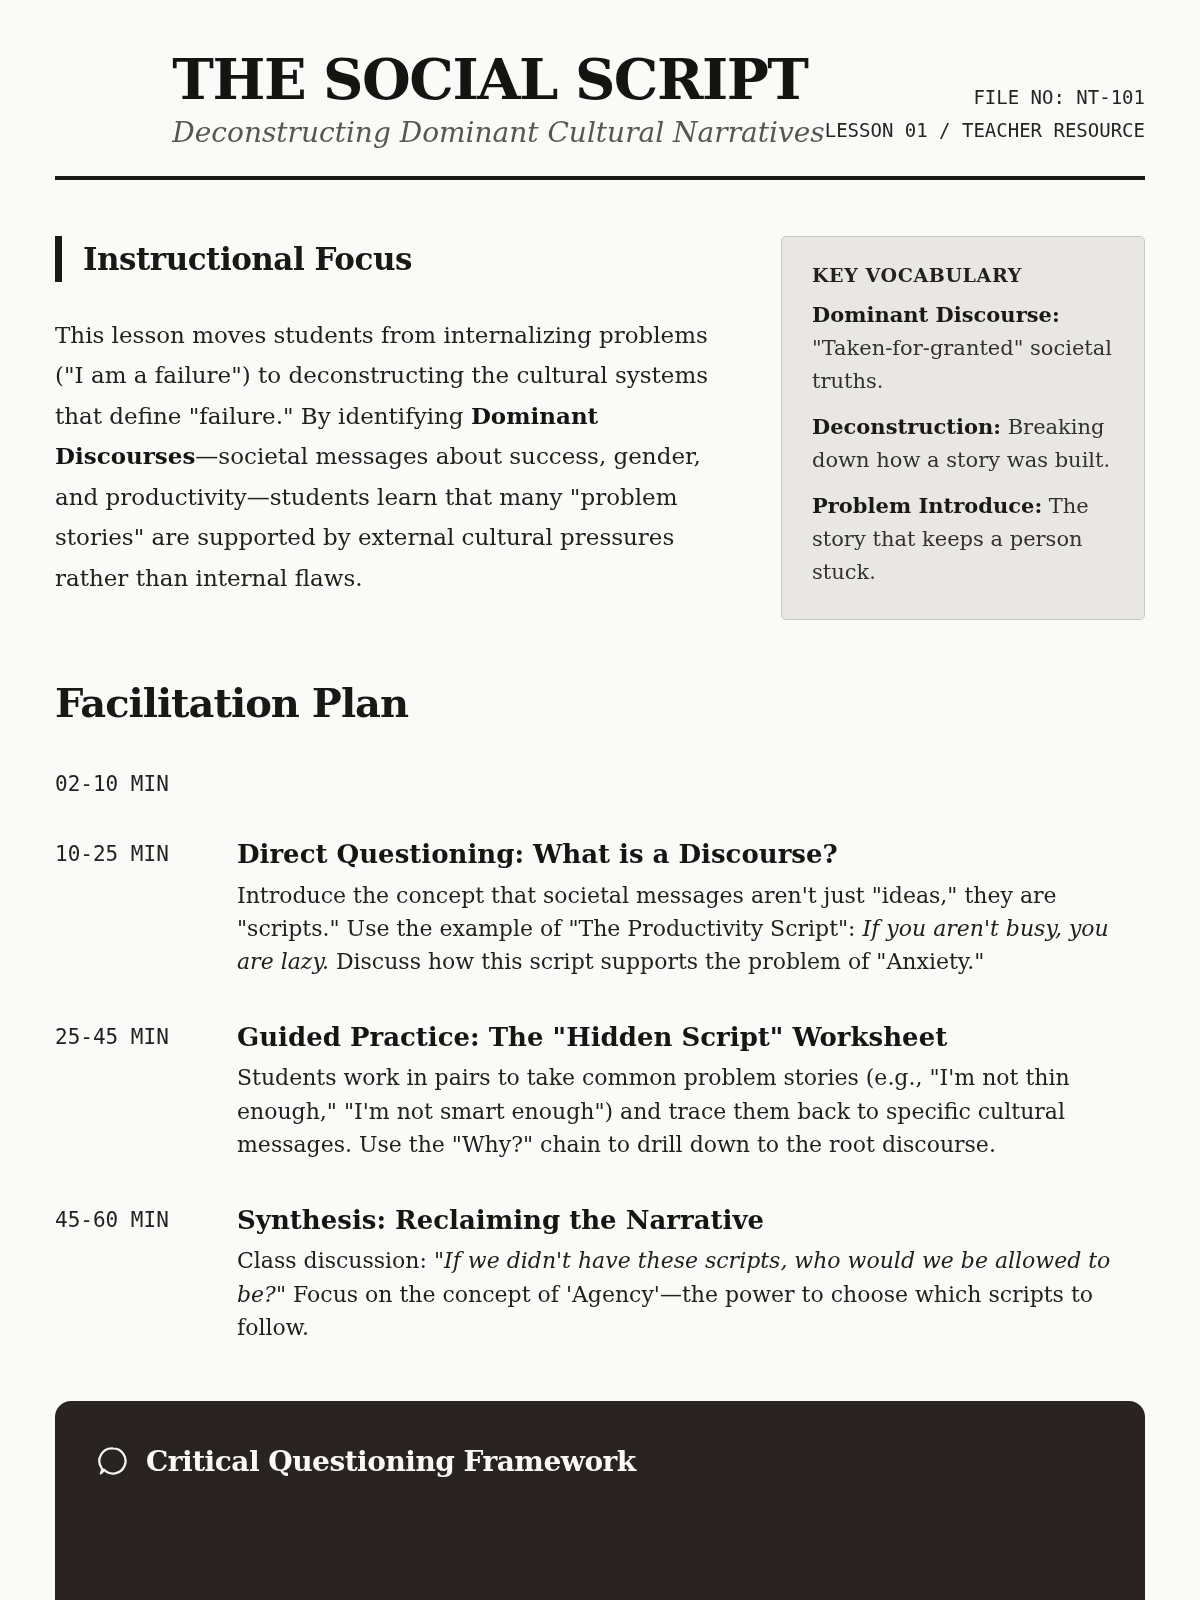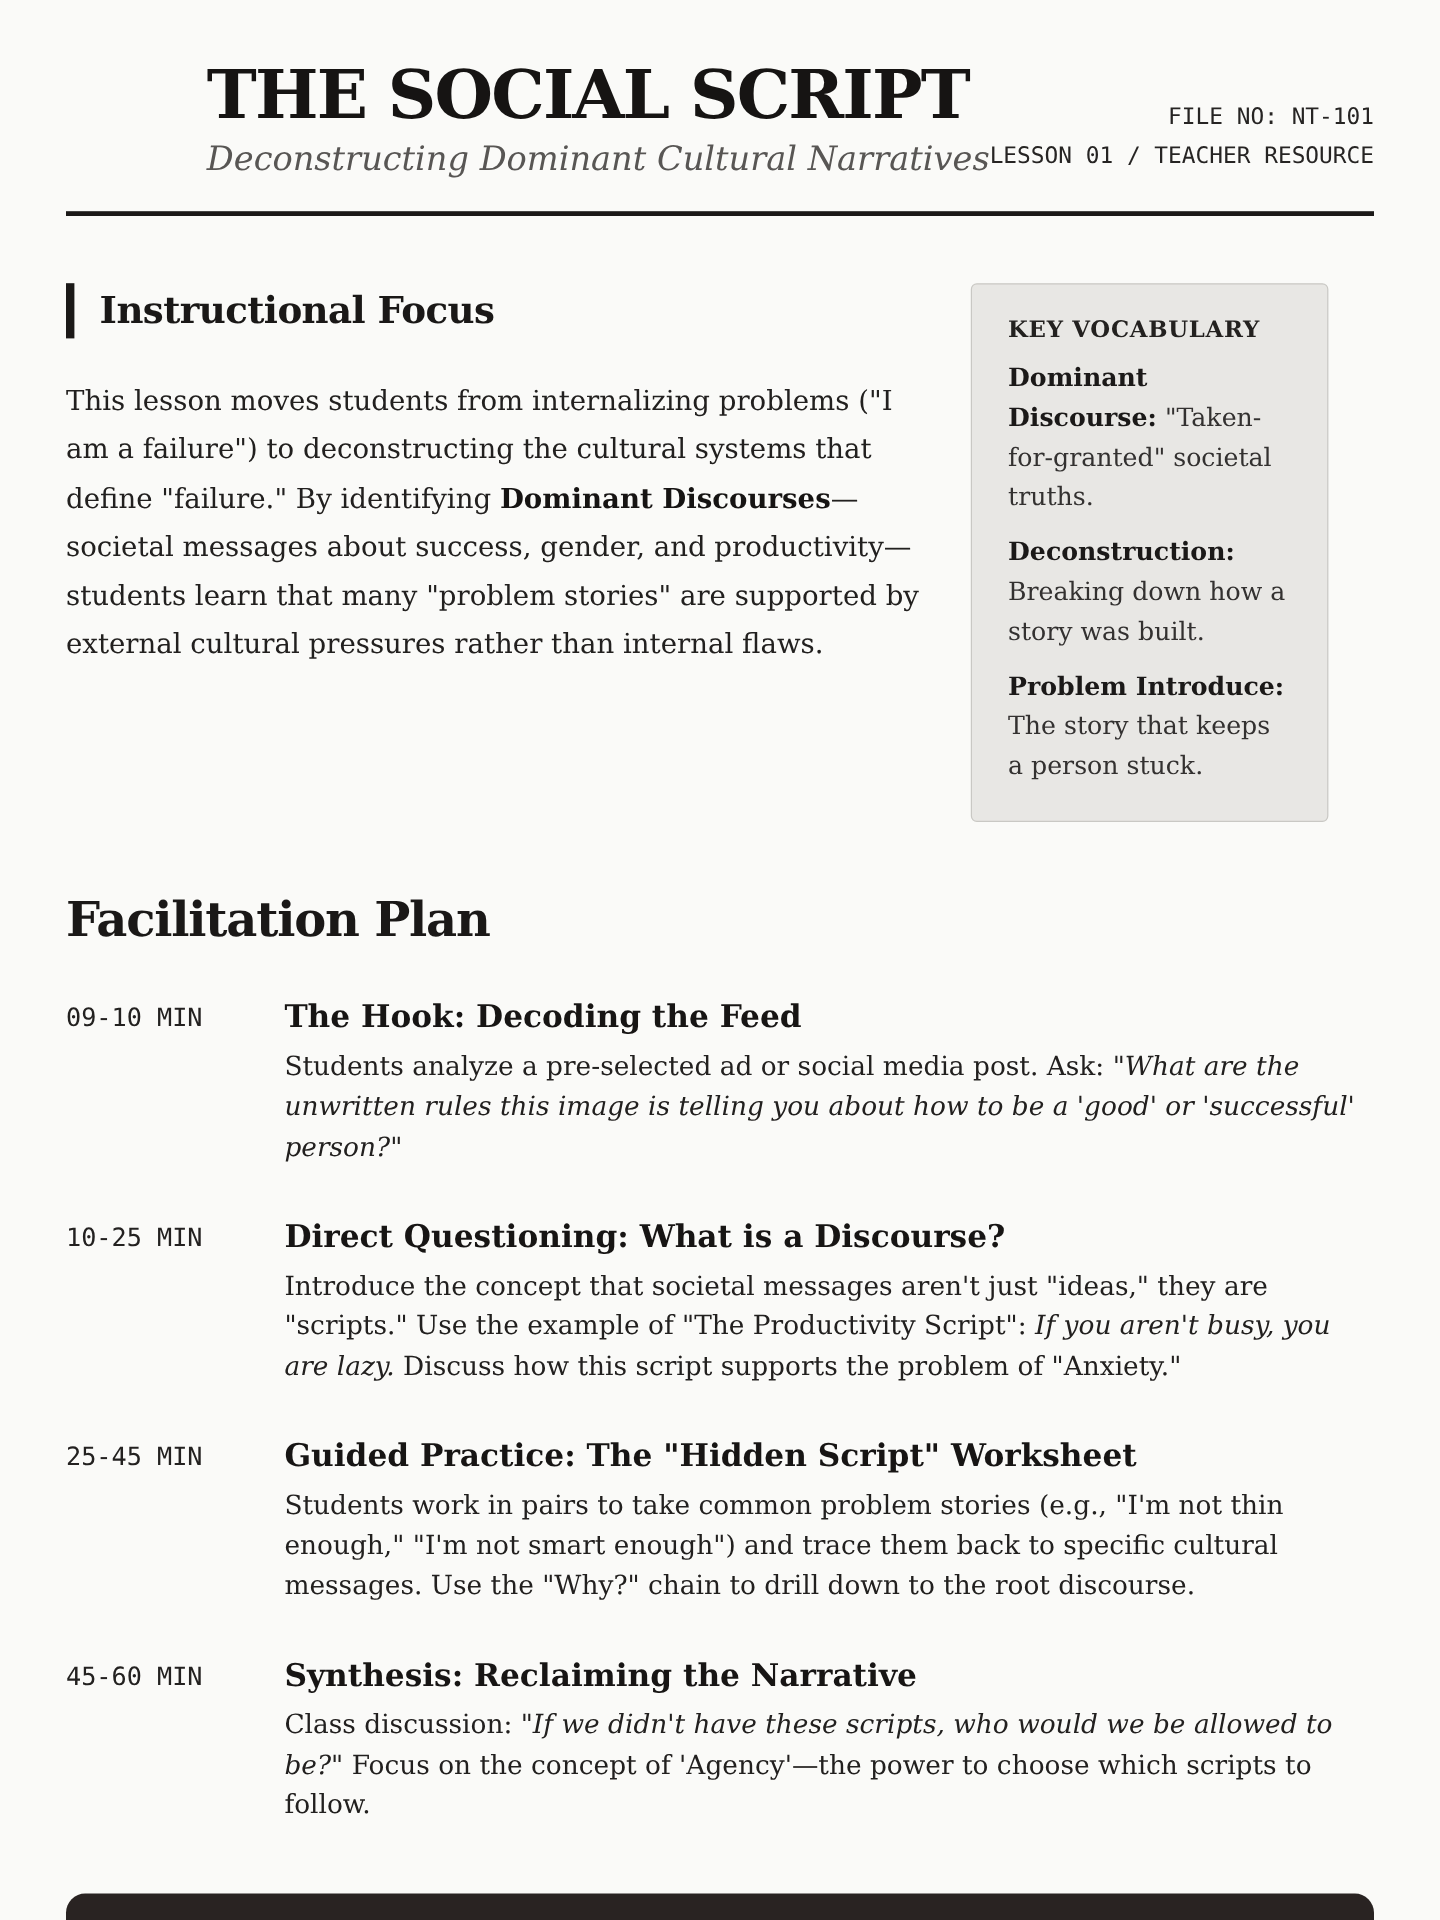--- a/index.html
+++ b/index.html
@@ -41,21 +41,21 @@
   .section-row{ display:flex; gap:42px; margin-top:56px; align-items:flex-start; }
   .focus-col{ flex:1; max-width:712px; }
   .focus-heading{ display:flex; align-items:center; gap:21px; }
   .accent-bar{ width:7px; height:46px; background:#1b1918; flex:none; }
   .focus-heading h2{ margin:0; font-size:31px; font-weight:bold; letter-spacing:-0.5px; }
   .focus-para{ margin-top:33px; font-size:23px; line-height:1.76; color:#22201f; }
   .seg-b{ font-weight:bold; color:#161413; }
   .seg-i{ font-style:italic; }
 
   .vocab{
-    width:298px; flex:none;
+    width:364px; flex:none;
     background:var(--vocab-bg);
     border:1px solid var(--vocab-border);
     border-radius:5px;
     padding:27px 30px 30px 30px;
   }
   .vocab h3{
     margin:0; font-size:19px; font-weight:bold; letter-spacing:0.6px; color:#23211f;
   }
   .vocab-entry{ margin-top:13px; font-size:21px; line-height:1.57; color:#333130; }
   .vocab-term{ font-weight:bold; color:#1b1918; }
@@ -116,25 +116,21 @@
           <div class="vocab-entry"><span class="vocab-term">Dominant Discourse:</span><span> "Taken-for-granted" societal truths.</span></div>
           <div class="vocab-entry"><span class="vocab-term">Deconstruction:</span><span> Breaking down how a story was built.</span></div>
           <div class="vocab-entry"><span class="vocab-term">Problem Introduce:</span><span> The story that keeps a person stuck.</span></div>
         </div>
     </aside>
   </div>
 
   <h2 class="plan-heading">Facilitation Plan</h2>
   <div id="plan-items">
       <div class="plan-item">
-        <div class="plan-time">09-10 MIN</div>
-        <div class="plan-content">
-          <div class="plan-title">The Hook: Decoding the Feed</div>
-          <div class="plan-desc"><span>Students analyze a pre-selected ad or social media post. Ask: </span><span class="seg-i">"What are the unwritten rules this image is telling you about how to be a 'good' or 'successful' person?"</span></div>
-        </div>
+        <div class="plan-time">02-10 MIN</div>
       </div>
       <div class="plan-item">
         <div class="plan-time">10-25 MIN</div>
         <div class="plan-content">
           <div class="plan-title">Direct Questioning: What is a Discourse?</div>
           <div class="plan-desc"><span>Introduce the concept that societal messages aren't just "ideas," they are "scripts." Use the example of "The Productivity Script": </span><span class="seg-i">If you aren't busy, you are lazy.</span><span> Discuss how this script supports the problem of "Anxiety."</span></div>
         </div>
       </div>
       <div class="plan-item">
         <div class="plan-time">25-45 MIN</div>

